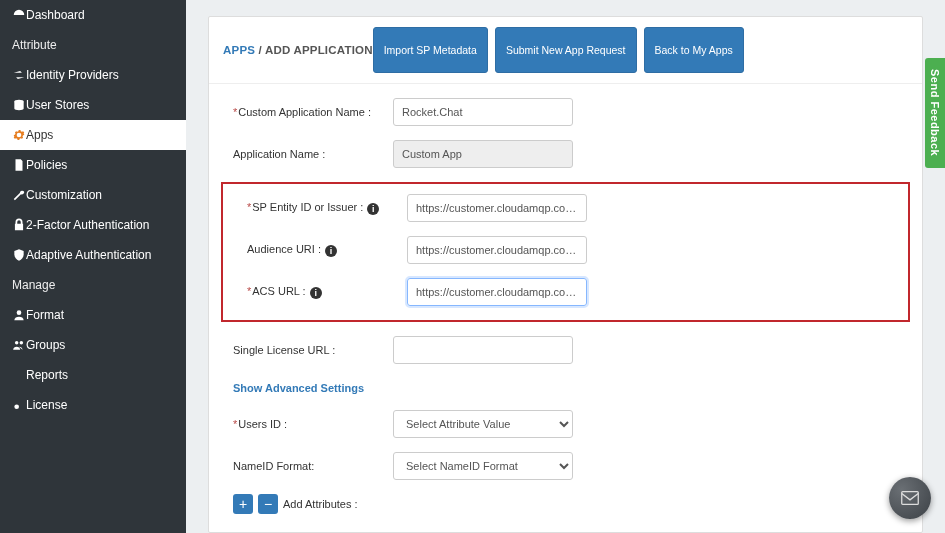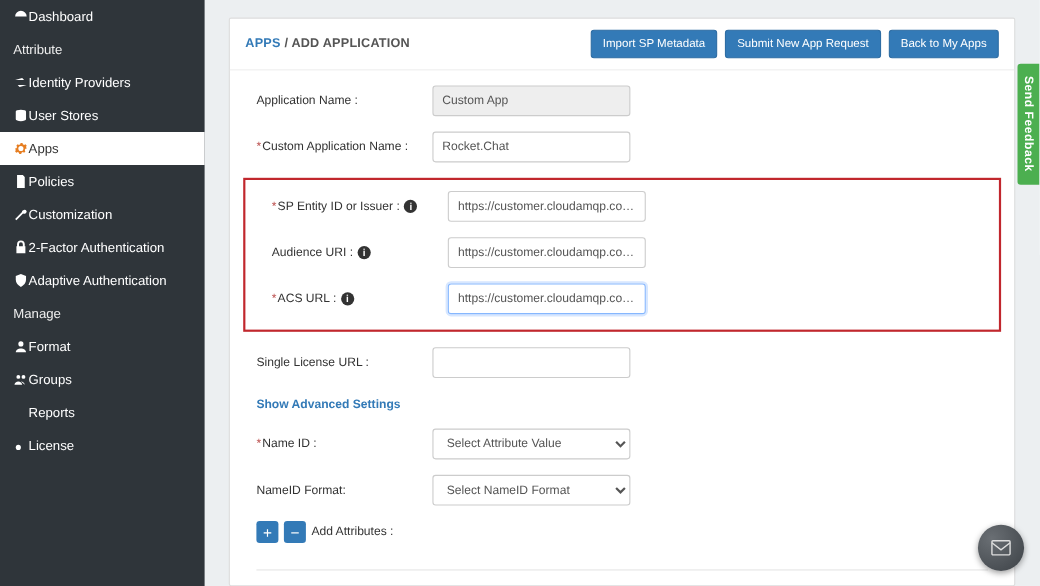--- a/index.html
+++ b/index.html
@@ -20,30 +20,30 @@
   .sidebar .heading { padding: 8px 12px; font-size: 12px; color: #eee; }
   .content {
     position: absolute; left: 186px; top: 0; right: 0; bottom: 0;
     padding: 16px 22px 0 22px; overflow: hidden;
   }
   .card {
     background: #fff; border: 1px solid #ddd; border-radius: 2px;
     width: 100%; height: 100%; display: flex; flex-direction: column;
   }
   .card-header {
-    display: flex; align-items: center; justify-content: space-between;
+    display: flex; align-items: center; justify-content: flex-start;
     padding: 10px 14px; border-bottom: 1px solid #eee;
   }
   .breadcrumb { font-size: 11.5px; font-weight: 700; letter-spacing: .2px; }
   .breadcrumb .bc-apps { color: #337ab7; }
   .breadcrumb .bc-sep, .breadcrumb .bc-add { color: #555; }
   .actions { display: flex; gap: 7px; }
   .btn {
     background: #337ab7; color: #fff; border: 1px solid #2e6da4;
-    font-size: 10.5px; padding: 6px 10px; border-radius: 3px; cursor: pointer;
+    font-size: 10.5px; padding: 16px 10px; border-radius: 3px; cursor: pointer;
   }
   .card-body { flex: 1; overflow-y: auto; padding: 14px 24px 0 24px; }
   .form-row { display: flex; align-items: center; margin-bottom: 14px; }
   .form-row .label { width: 160px; font-size: 11px; color: #333; text-align: left; }
   .form-row .required::before { content: "*"; color: #b94a48; margin-right: 1px; }
   .form-row .control { width: 180px; }
   .form-row input[type="text"], .form-row select {
     width: 100%; height: 28px; padding: 4px 8px; font-size: 11px;
     border: 1px solid #ccc; border-radius: 3px; color: #555; background: #fff;
     text-overflow: ellipsis;
@@ -187,30 +187,30 @@
       <div class="actions">
         <button class="btn">Import SP Metadata</button>
         <button class="btn">Submit New App Request</button>
         <button class="btn">Back to My Apps</button>
       </div>
     </div>
 
     <div class="card-body">
 
       <div class="form-row">
+        <div class="label"><span class="required">Custom Application Name :</span></div>
+        <div class="control">
+          <input type="text" value="Rocket.Chat" style="">
+        </div>
+      </div>
+
+      <div class="form-row">
         <div class="label">Application Name :</div>
         <div class="control">
           <input type="text" disabled="" value="Custom App" style="">
-        </div>
-      </div>
-
-      <div class="form-row">
-        <div class="label"><span class="required">Custom Application Name :</span></div>
-        <div class="control">
-          <input type="text" value="Rocket.Chat" style="">
         </div>
       </div>
 
       <div class="highlight-box">
         <div class="form-row">
           <div class="label"><span class="required">SP Entity ID or Issuer :</span><span class="info-icon">i</span></div>
           <div class="control">
             <input type="text" value="https://customer.cloudamqp.com/saml/metadata" style="">
           </div>
         </div>
@@ -231,21 +231,21 @@
       <div class="form-row">
         <div class="label">Single License URL :</div>
         <div class="control">
           <input type="text" value="" style="">
         </div>
       </div>
 
       <a class="adv-link">Show Advanced Settings</a>
 
       <div class="form-row">
-        <div class="label"><span class="required">Name ID :</span></div>
+        <div class="label"><span class="required">Users ID :</span></div>
         <div class="control">
           <select>
             <option>Select Attribute Value</option>
           </select>
         </div>
       </div>
 
       <div class="form-row">
         <div class="label">NameID Format:</div>
         <div class="control">

